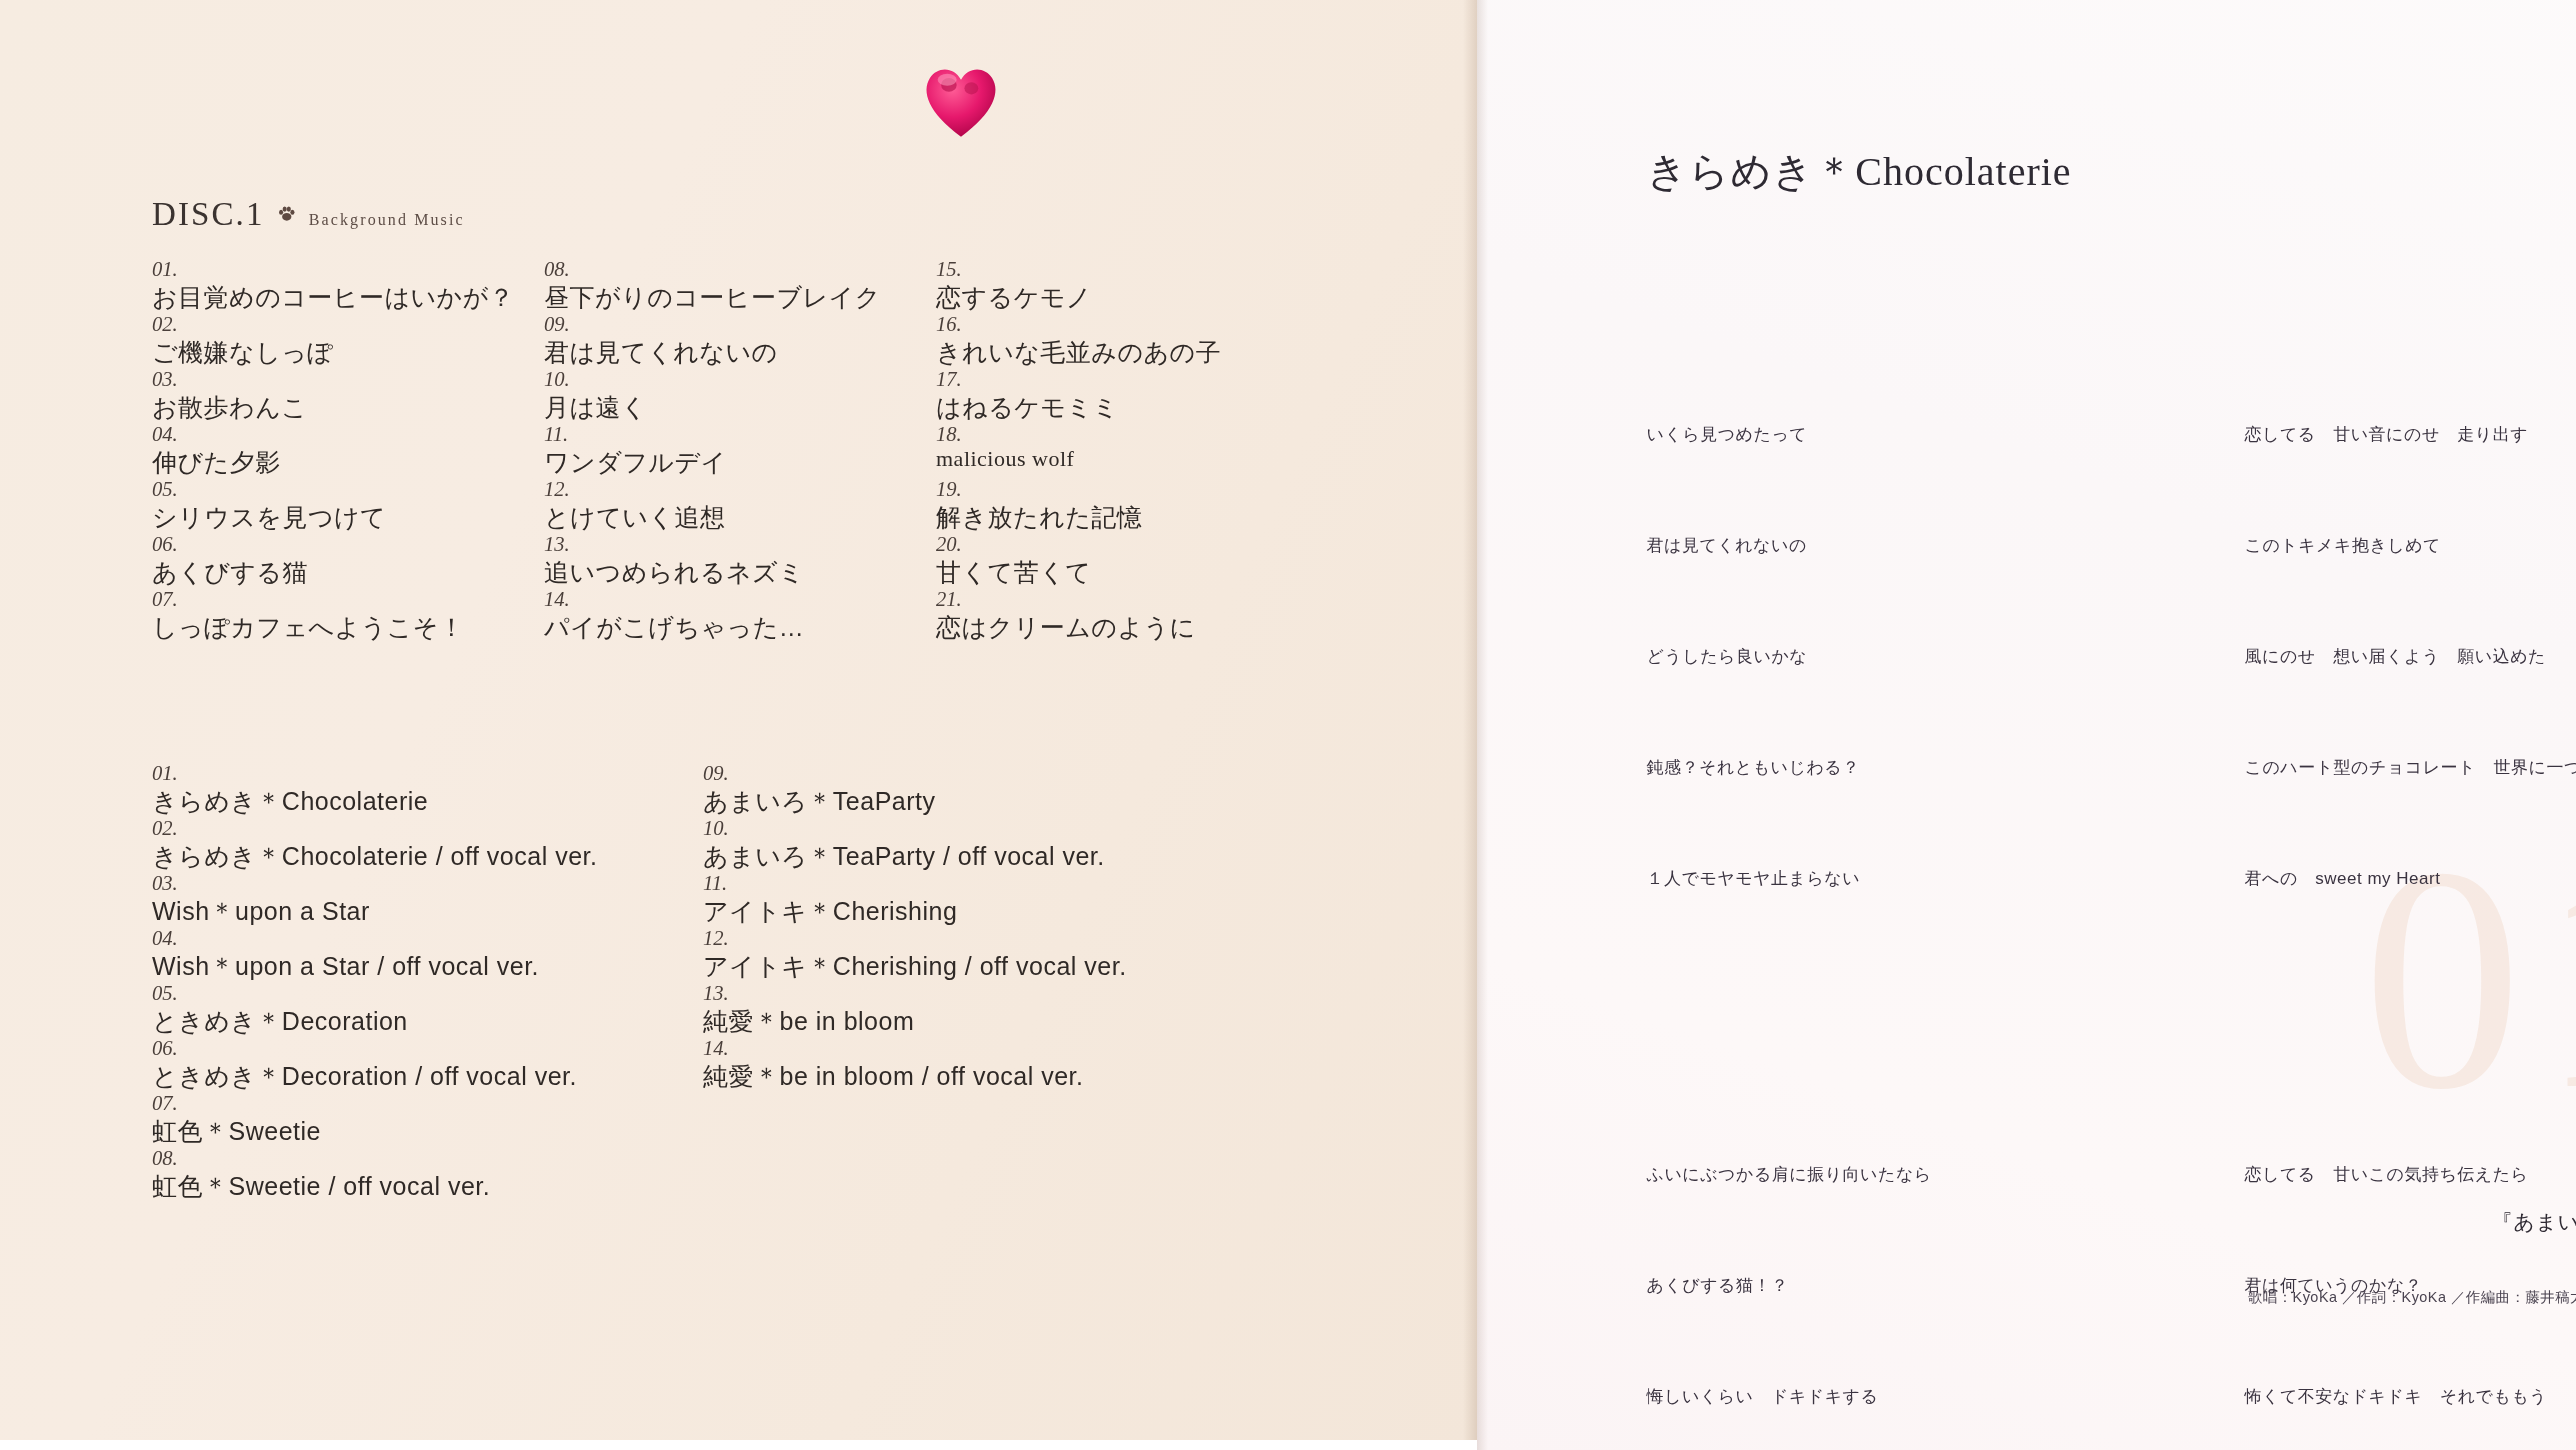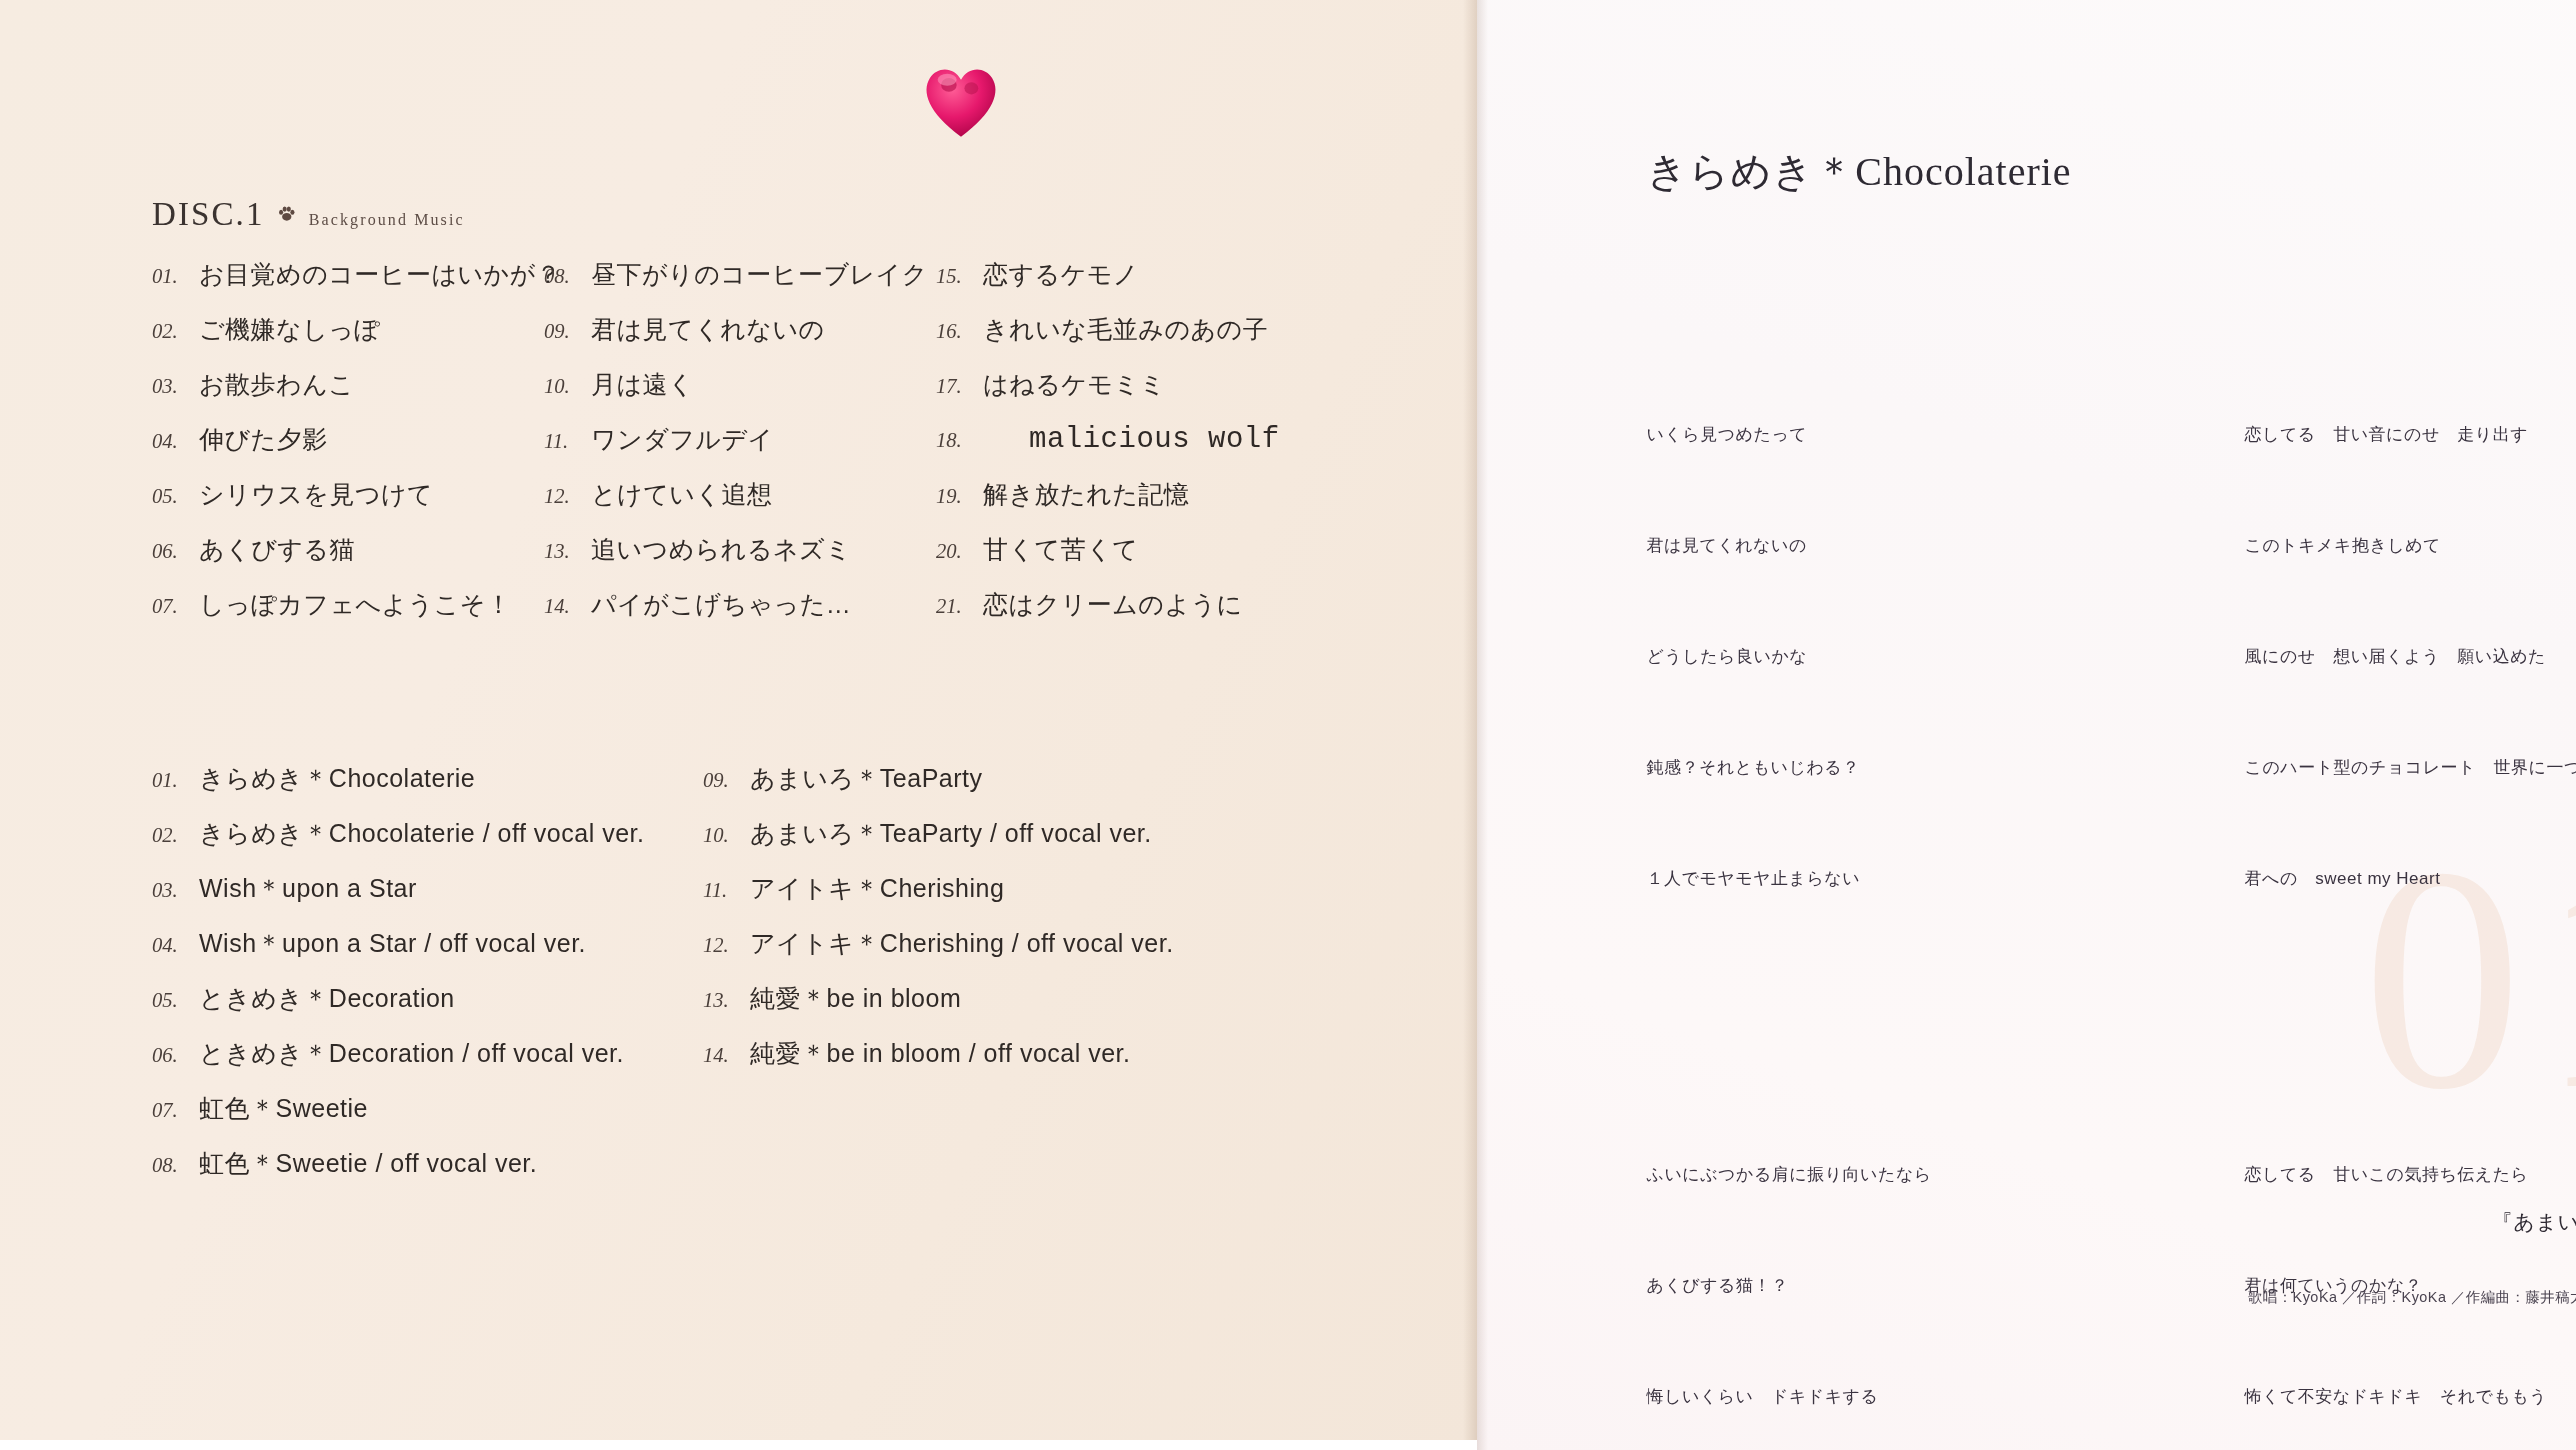--- a/index.html
+++ b/index.html
@@ -109,41 +109,41 @@
     margin-top: 25px;
   }
   .track-col { display: flex; flex-direction: column; }
   #disc1-block .track-col { width: 392px; }
   #disc2-block .track-col { width: 551px; }
 
   .track {
     display: flex;
     align-items: baseline;
     height: 55px;
+    flex-direction: column;
   }
   #disc2-block .track { height: 55px; }
   .track-no {
     font-size: 20.6px;
     font-style: italic;
     color: #4a3f3a;
     width: 47px;
     flex: none;
     font-family: "Liberation Serif", serif;
   }
   .track-name {
     font-size: 25px;
     color: #2f2926;
     font-family: "Liberation Sans", sans-serif;
     letter-spacing: 0.5px;
     white-space: nowrap;
   }
   .track-name.latin {
-    font-family: Liberation Mono, monospace;
-    font-size: 29px;
-    margin-left: 46px;
+    font-family: Liberation Serif, serif;
+    font-size: 22px;
   }
 
   
   .song-title {
     position: absolute;
     left: 170px;
     top: 144px;
     font-size: 40px;
     color: #2e2a33;
     letter-spacing: 1px;

